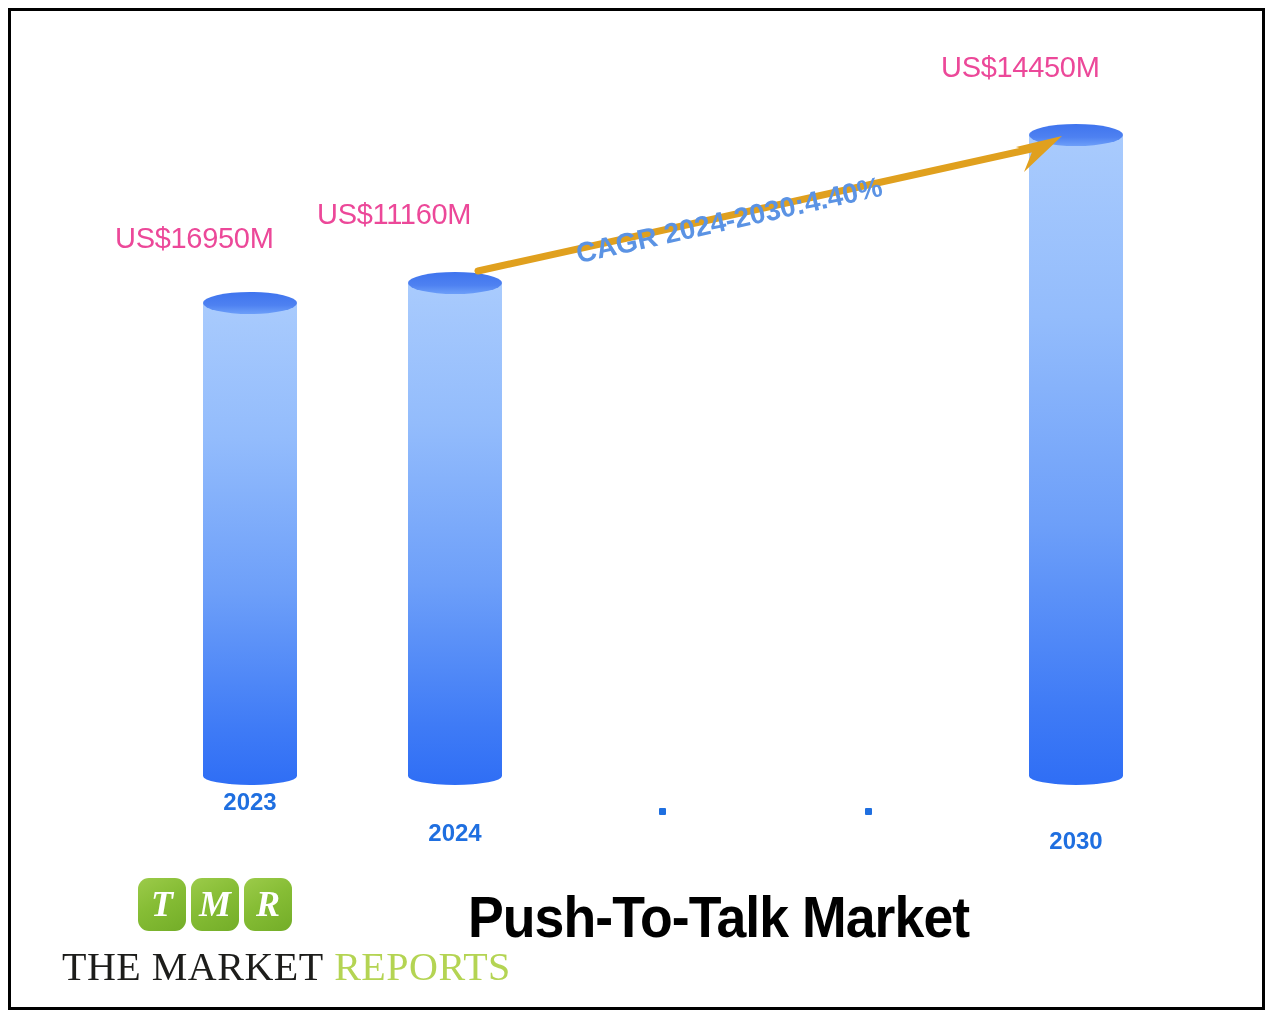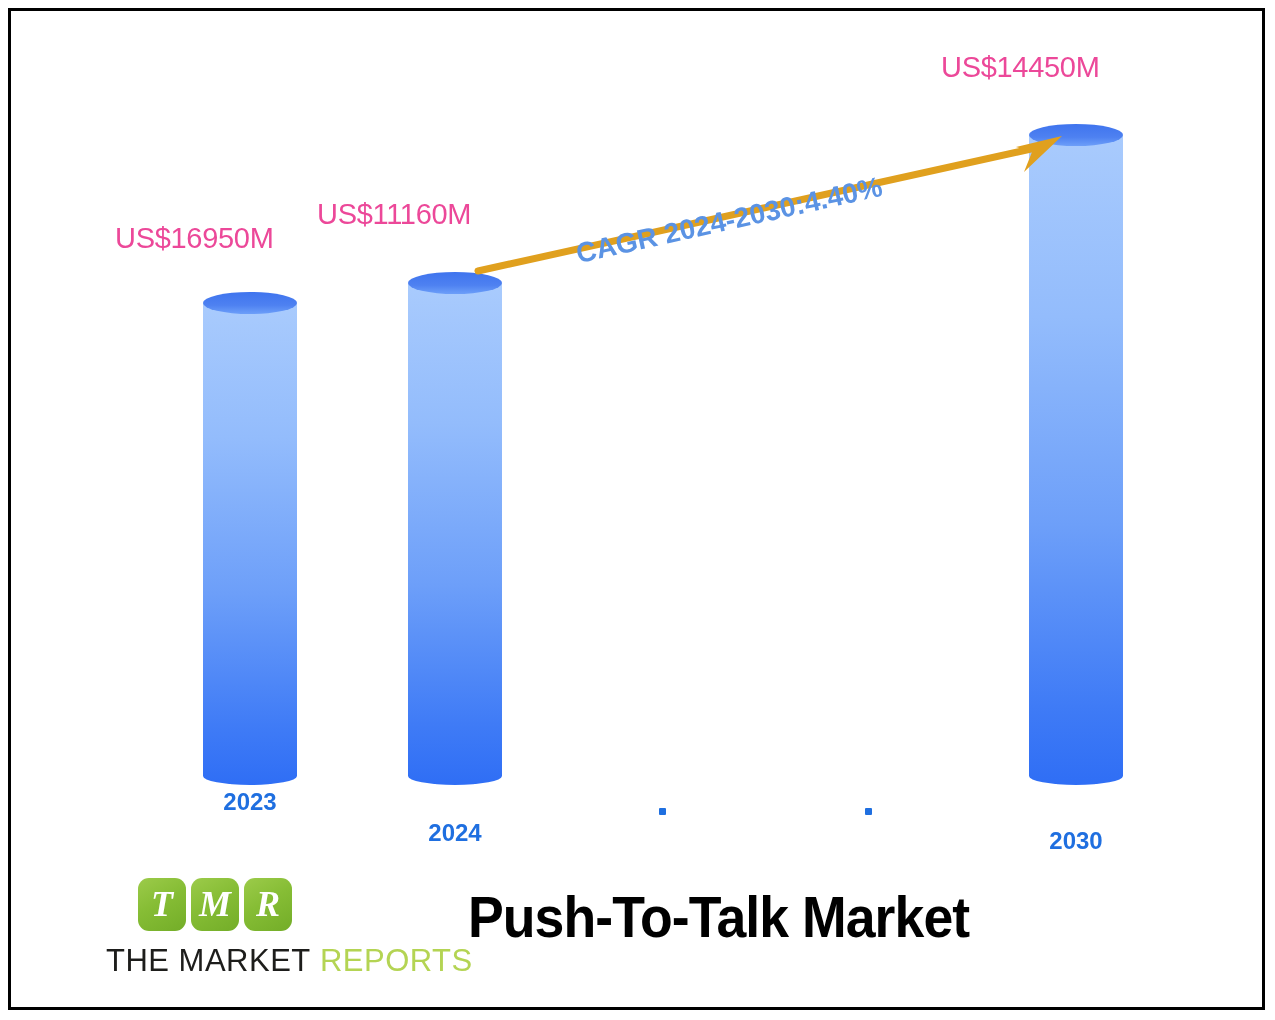--- a/index.html
+++ b/index.html
@@ -123,25 +123,24 @@
     font-style: italic;
     font-size: 36px;
     line-height: 53px;
     text-align: center;
   }
   .logo-tile.t1 { left: 0px; }
   .logo-tile.t2 { left: 53px; }
   .logo-tile.t3 { left: 106px; }
   .logo-words {
     margin-top: 9px;
-    font-family: Liberation Sans, sans-serif;
-    font-size: 31px;
+    font-family: Liberation Serif, serif;
+    font-size: 40px;
     letter-spacing: 0.5px;
     white-space: nowrap;
-    margin-left: 44px;
   }
   .logo-words .dark { color: #1d1d1b; }
   .logo-words .green { color: #b4d453; }
 
   
   .market-title {
     position: absolute;
     left: 468px;
     top: 884px;
     font-size: 57px;

